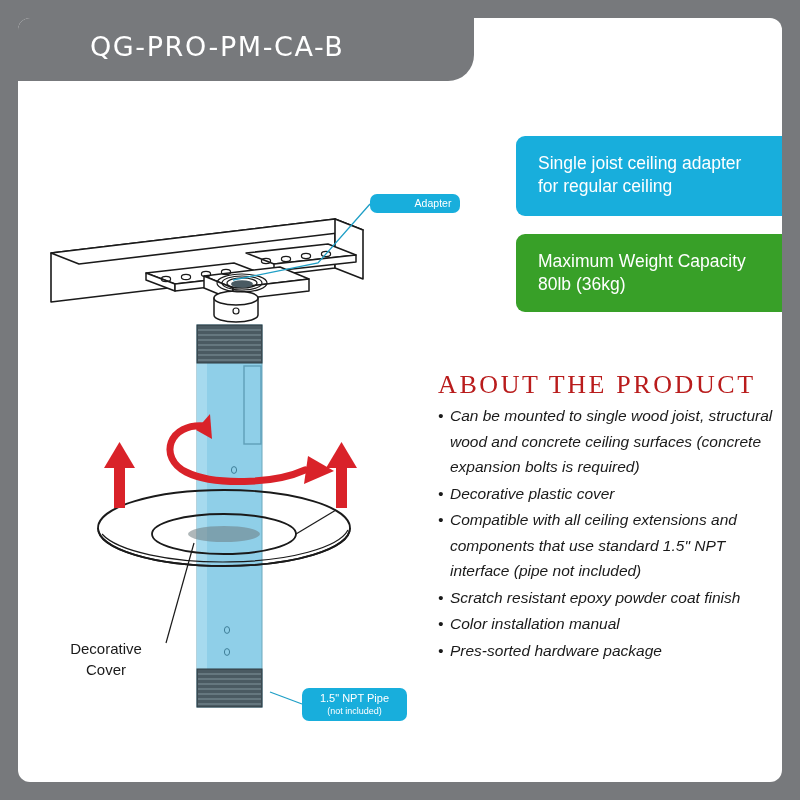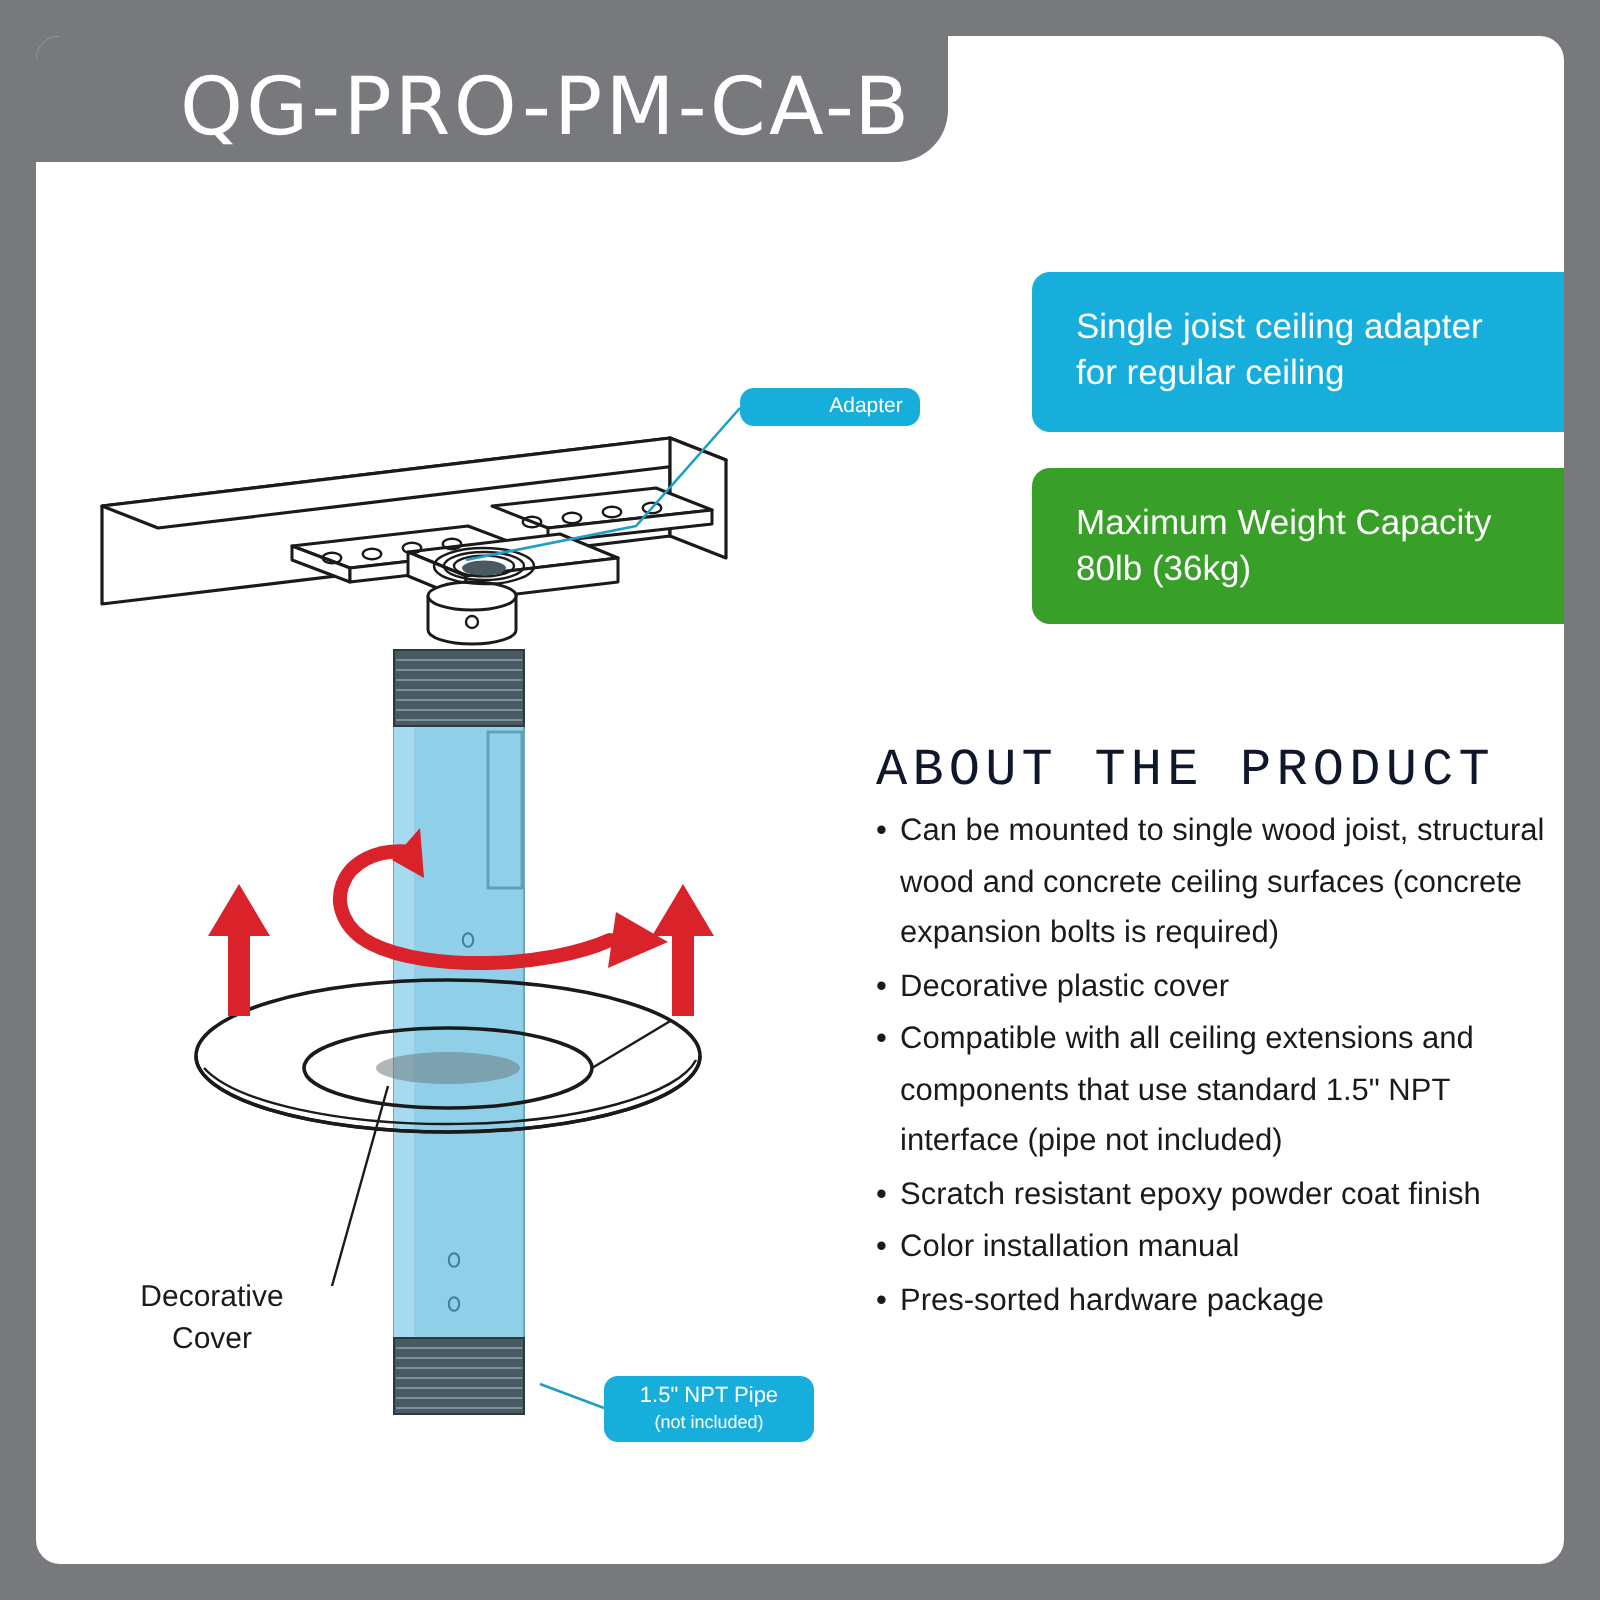--- a/index.html
+++ b/index.html
@@ -35,21 +35,21 @@
     height: 63px;
     background: #77797c;
     border-bottom-right-radius: 26px;
     z-index: 6;
   }
   #banner-title {
     position: absolute;
     left: 72px;
     top: 13px;
     color: #ffffff;
-    font-size: 40px;
+    font-size: 27px;
     letter-spacing: 1.6px;
     white-space: nowrap;
     font-family: "DejaVu Sans", sans-serif;
     font-weight: 400;
   }
   
   .callout {
     position: absolute;
     color: #ffffff;
     box-sizing: border-box;
@@ -75,34 +75,35 @@
     background: #38a028;
   }
   .callout span { display: block; }
   
   #about-heading {
     position: absolute;
     left: 420px;
     top: 352px;
     font-size: 26px;
     letter-spacing: 2.6px;
-    color: #0f172a;
-    font-family: Liberation Mono, monospace;
+    color: #b91c1c;
+    font-family: Liberation Serif, serif;
     white-space: nowrap;
   }
   #bullets {
     position: absolute;
     left: 420px;
     top: 385px;
     width: 340px;
     margin: 0;
     padding: 0;
     list-style: none;
     color: #1a1a1a;
     font-size: 15.5px;
+    font-style: italic;
   }
   #bullets li {
     position: relative;
     padding-left: 12px;
     margin-bottom: 1px;
     line-height: 25.5px;
   }
   #bullets li::before {
     content: "\2022";
     position: absolute;

